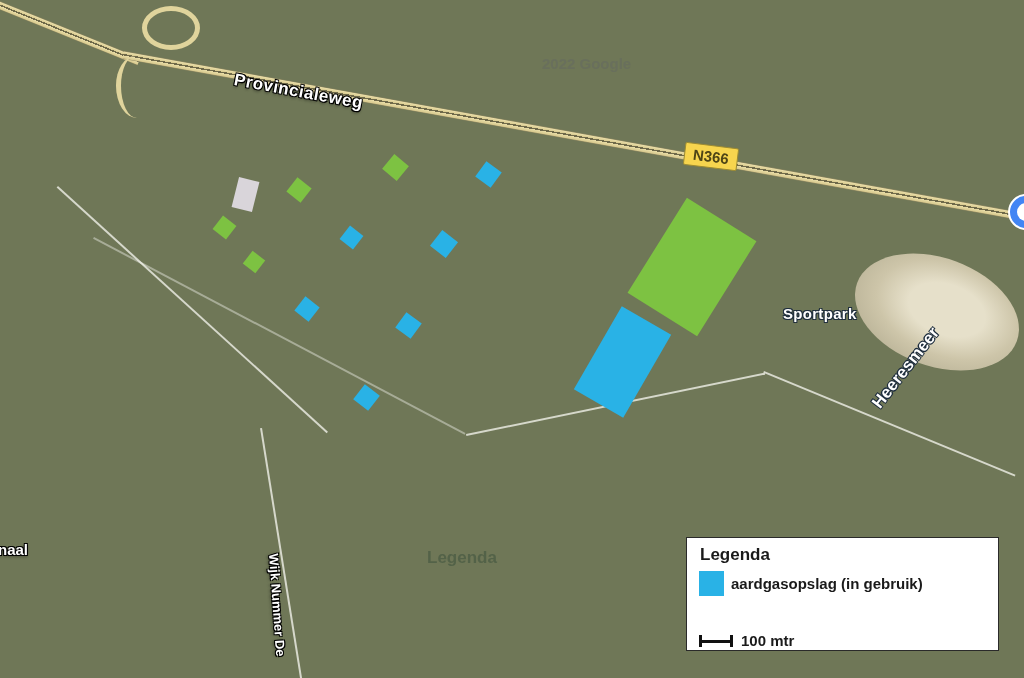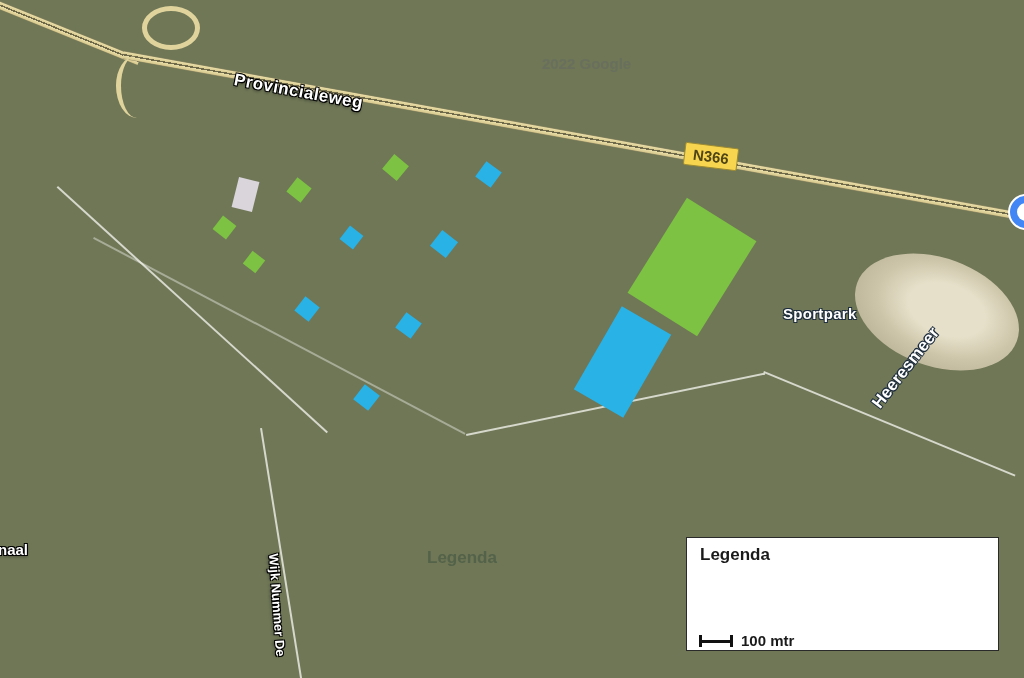--- a/index.html
+++ b/index.html
@@ -175,20 +175,24 @@
   <div id="shield-n366">N366</div>
   <div class="maplabel-blueoutline" id="label-ringsloot">Sportpark</div>
   <div class="maplabel-blueoutline" id="label-heeresmeer">Heeresmeer</div>
   <div class="maplabel" id="label-naal">naal</div>
   <div class="maplabel" id="label-wijk">Wijk Nummer De</div>
   <div class="watermark" id="watermark-top">2022 Google</div>
   <div class="watermark" id="watermark-bottom">Legenda</div>
 
   <div id="legend">
     <div class="legend-title">Legenda</div>
+    <div class="legend-row row-gas">
+      <span class="legend-swatch" style="background: rgb(41, 178, 230);"></span>
+      <span class="legend-label">aardgasopslag (in gebruik)</span>
+    </div>
     <div class="legend-scale">
       <span class="scale-bar">
           <i class="cap"></i>
           <i class="line"></i>
           <i class="cap"></i>
         </span>
       <span class="legend-label scale-label">100 mtr</span>
     </div>
   </div>
 

